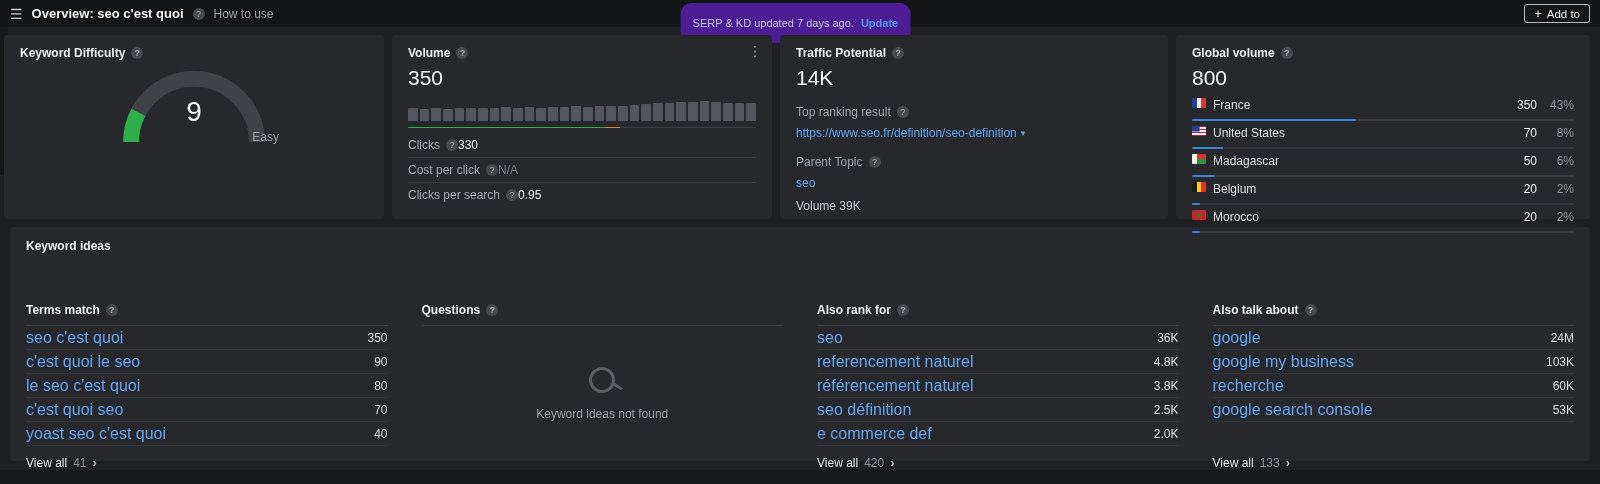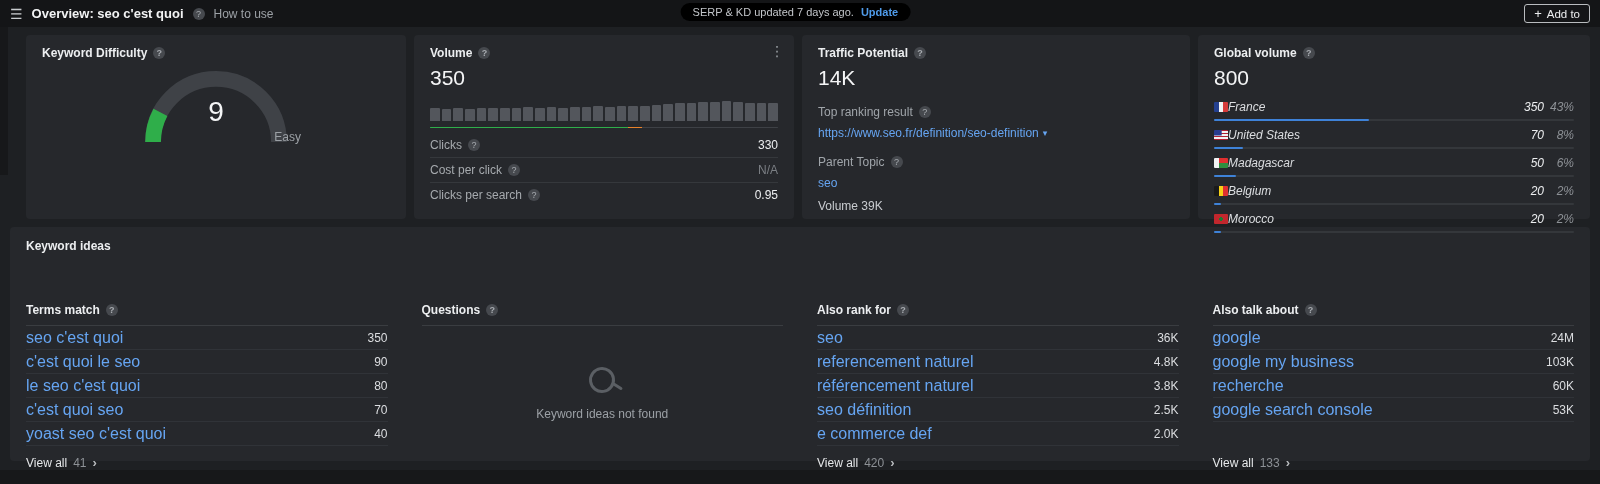--- a/index.html
+++ b/index.html
@@ -22,38 +22,38 @@
   .hamburger { color:#c8cbce; font-size:14px; cursor:pointer; line-height:1; }
   .page-title { font-weight:bold; font-size:13px; color:#f2f3f4; }
   .howto { color:#9ca1a6; font-size:12px; cursor:pointer; }
   .info {
     display:inline-block; width:12px; height:12px; border-radius:50%;
     background:#46494e; color:#a8acb1; font-size:9px; line-height:12px;
     text-align:center; vertical-align:middle; cursor:pointer; flex:none;
   }
   .serp-pill {
     position:absolute; left:50%; top:3px; transform:translateX(-52%);
-    background:#000000; border-radius:11px; padding:3px 12px;
+    background:#4c1d95; border-radius:11px; padding:14px 12px;
     color:#c3c6ca; font-size:11px; white-space:nowrap;
   }
   .serp-pill a { color:#4f9bea; font-weight:bold; margin-left:4px; }
   .addto {
     margin-left:auto; background:transparent; border:1px solid #b9bcbf;
     color:#eceeef; border-radius:3px; padding:2px 9px; font-size:11.5px;
     font-family:inherit; display:flex; align-items:center; gap:5px; cursor:pointer;
   }
   .addto .plus { font-size:13px; line-height:1; }
 
   .left-rail { position:absolute; left:0; top:27px; width:8px; height:148px; background:#17181a; }
   .bottom-strip { position:absolute; left:0; bottom:0; width:100%; height:14px; background:#17181a; }
 
   
   .row1 {
     display:grid; grid-template-columns:380px 380px 388px 1fr;
-    gap:8px; padding:8px 10px 0 26px;
+    gap:8px; padding:8px 10px 0 4px;
   }
   .card {
     background:#26282c; border-radius:4px; padding:11px 16px 12px 16px;
     position:relative; height:184px; display:flex; flex-direction:column;
   }
   .card-title { font-weight:bold; font-size:12px; color:#eceef0; display:flex; align-items:center; gap:6px; }
   .big-value { font-size:21px; color:#f4f5f6; margin-top:6px; }
   .kebab { position:absolute; right:10px; top:8px; color:#9ca1a6; font-size:14px; cursor:pointer; }
 
   
@@ -64,39 +64,39 @@
     margin-top:auto; text-align:center; color:#989da2; font-size:11px;
     line-height:1.45; padding:0 6px;
   }
 
   
   .vchart { display:flex; align-items:flex-end; gap:2px; height:84px; margin-top:8px; }
   .vbar { flex:1; background:#53565c; border-radius:1px 1px 0 0; }
   .clicks-bar { height:4px; border-radius:2px; background:#3e4146; margin-top:6px; display:flex; overflow:hidden; }
   .clicks-bar .seg-green { background:#2fae4a; height:100%; }
   .clicks-bar .seg-orange { background:#e8822a; height:100%; }
-  .stat-row { display:flex; align-items:center; justify-content:space-between; height:25px; }
+  .stat-row { display:flex; align-items:center; justify-content:flex-start; height:25px; }
   .stat-row + .stat-row { border-top:1px solid #35383c; }
   .stats { margin-top:4px; }
   .stat-label { color:#a6aaae; display:flex; align-items:center; gap:6px; }
   .stat-value { color:#eceef0; }
   .stat-value.na { color:#7b7f84; }
 
   
   .sub-label { color:#a0a5aa; display:flex; align-items:center; gap:6px; margin-top:15px; font-size:12px; }
   .link { color:#66a5f2; font-size:12px; }
   .tp-url { margin-top:7px; display:flex; align-items:center; gap:4px; }
   .tp-url .caret { color:#66a5f2; font-size:9px; }
   .tp-topic { margin-top:7px; }
   .tp-vol { margin-top:9px; color:#c9ccd0; }
 
   
   .countries { margin-top:8px; }
   .country { margin-bottom:2px; }
-  .country-main { display:flex; align-items:center; height:18px;font-style:italic; }
+  .country-main { display:flex; gap:7px; height:18px; }
   .country-name { flex:1; color:#dcdee1; font-size:12px; }
   .country-val { width:46px; text-align:right; color:#eceef0; }
   .country-pct { width:30px; text-align:right; color:#8d9196; }
   .flag { width:14px; height:10px; border-radius:1px; flex:none; }
   .flag-fr { background:linear-gradient(90deg,#24408f 0 33%,#f2f3f4 33% 66%,#d63a3a 66%); }
   .flag-us { background:
       linear-gradient(#2a3d8f,#2a3d8f) 0 0/55% 55% no-repeat,
       repeating-linear-gradient(180deg,#b22234 0 1.5px,#f2f3f4 1.5px 3px); }
   .flag-mg { background:
       linear-gradient(90deg,#f2f3f4 0 33%,rgba(0,0,0,0) 33%),

